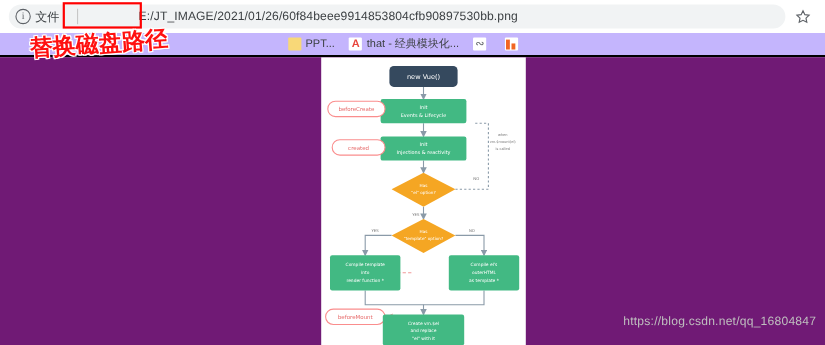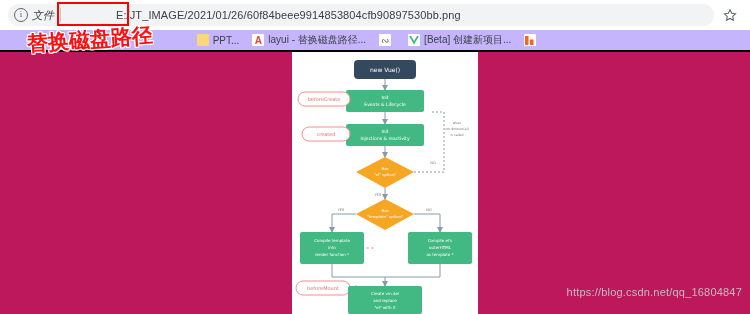--- a/index.html
+++ b/index.html
@@ -56,23 +56,22 @@
     font-size: 9px;
     line-height: 11px;
     text-align: center;
     flex: 0 0 12px;
     margin-right: 4px;
     font-family: "Liberation Serif", serif;
   }
   .scheme-label {
     font-size: 11px;
     color: #3c4043;
-    margin-right: 6px;
+    margin-right: 16px;
     white-space: nowrap;
-    font-style: italic;
   }
   .url-sep {
     width: 1px;
     height: 14px;
     background: #c7c7c7;
     margin-right: 7px;
     flex: 0 0 1px;
   }
   .url-text {
     font-size: 11px;
@@ -140,21 +139,21 @@
     overflow: hidden;
   }
   .bm-label {
     font-size: 10px;
     color: #3c4043;
   }
 
   
   .page-view {
     flex: 1 1 auto;
-    background: #be185d;
+    background: #701a75;
     position: relative;
     overflow: hidden;
   }
   .img-canvas {
     position: absolute;
     left: 292px;
     top: 0;
     width: 186px;
     height: 100%;
     background: #ffffff;
@@ -215,36 +214,28 @@
 
   <div class="bookmarks-bar">
 
     <div class="bm">
       <span class="bm-ico" style="background:#f8d878;"></span>
       <span class="bm-label">PPT...</span>
     </div>
 
     <div class="bm">
       <span class="bm-ico" style="background:#ffffff;color:#e8453c;font-weight:bold;font-size:10px;">A</span>
-      <span class="bm-label">layui - 替换磁盘路径...</span>
+      <span class="bm-label">that - 经典模块化...</span>
     </div>
 
     <div class="bm">
       <span class="bm-ico" style="background:#ffffff;color:#5f6368;font-size:10px;">∾</span>
     </div>
 
 
-    <div class="bm">
-      <span class="bm-ico" style="background:#ffffff;">
-        <svg width="12" height="12" viewBox="0 0 24 24">
-          <polygon points="2,4 12,21 22,4 18,4 12,14 6,4" fill="#41b883"></polygon>
-        </svg>
-      </span>
-      <span class="bm-label">[Beta] 创建新项目...</span>
-    </div>
 
     <div class="bm">
       <span class="bm-ico" style="background:#ffffff;">
         <svg width="12" height="12" viewBox="0 0 12 12">
           <rect x="1" y="2" width="3.5" height="9" fill="#f26522"></rect>
           <rect x="6" y="5.5" width="3.5" height="5.5" fill="#f26522"></rect>
         </svg>
       </span>
     </div>
   </div>

